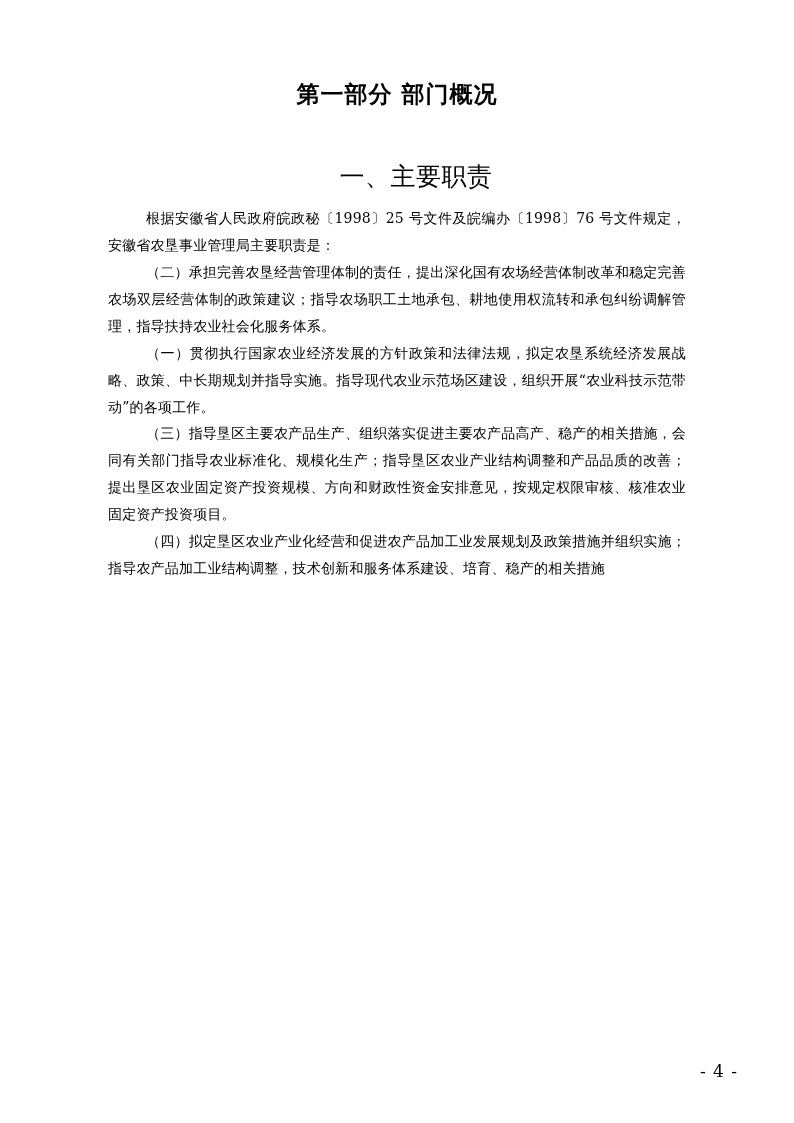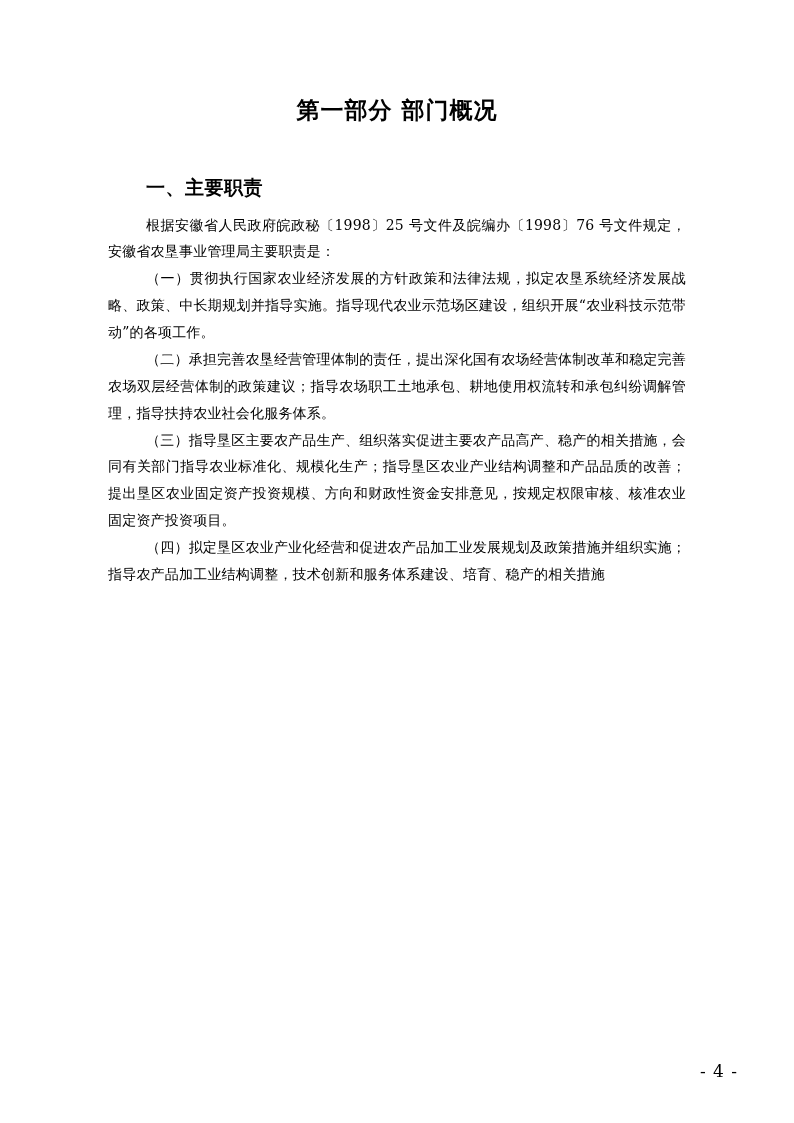--- a/index.html
+++ b/index.html
@@ -16,37 +16,37 @@
     box-sizing: border-box;
     font-family: "DejaVu Serif", "Liberation Serif", serif;
     color: #000000;
     overflow: hidden;
   }
   .content {
     position: absolute;
     left: 108px;
     top: 78px;
     width: 578px;
-    margin-top: 16px;
   }
   .doc-title {
     text-align: center;
     font-size: 23px;
     font-weight: bold;
     letter-spacing: 1px;
     margin: 0 0 46px 0;
     line-height: 1.4;
   }
   .section-heading {
-    font-size: 19px;
-    font-weight: bold;
+    font-size: 25px;
+    font-weight: normal;
     margin: 0 0 8px 0;
     text-indent: 38px;
     line-height: 1.65;
     letter-spacing: 0.5px;
+    text-align: center;
   }
   p.body-par {
     font-size: 14px;
     line-height: 1.92;
     margin: 0;
     text-indent: 38px;
     text-align: justify;
     text-justify: inter-ideograph;
     letter-spacing: 0.2px;
   }
@@ -67,23 +67,23 @@
 
 <div class="page">
   <div class="content">
 
     <h1 class="doc-title">第一部分  部门概况</h1>
 
     <h2 class="section-heading">一、主要职责</h2>
 
     <p class="body-par">根据安徽省人民政府皖政秘〔1998〕25 号文件及皖编办〔1998〕76 号文件规定，安徽省农垦事业管理局主要职责是：</p>
 
+    <p class="body-par">（二）承担完善农垦经营管理体制的责任，提出深化国有农场经营体制改革和稳定完善农场双层经营体制的政策建议；指导农场职工土地承包、耕地使用权流转和承包纠纷调解管理，指导扶持农业社会化服务体系。</p>
+
     <p class="body-par">（一）贯彻执行国家农业经济发展的方针政策和法律法规，拟定农垦系统经济发展战略、政策、中长期规划并指导实施。指导现代农业示范场区建设，组织开展“农业科技示范带动”的各项工作。</p>
-
-    <p class="body-par">（二）承担完善农垦经营管理体制的责任，提出深化国有农场经营体制改革和稳定完善农场双层经营体制的政策建议；指导农场职工土地承包、耕地使用权流转和承包纠纷调解管理，指导扶持农业社会化服务体系。</p>
 
     <p class="body-par">（三）指导垦区主要农产品生产、组织落实促进主要农产品高产、稳产的相关措施，会同有关部门指导农业标准化、规模化生产；指导垦区农业产业结构调整和产品品质的改善；提出垦区农业固定资产投资规模、方向和财政性资金安排意见，按规定权限审核、核准农业固定资产投资项目。</p>
 
     <p class="body-par">（四）拟定垦区农业产业化经营和促进农产品加工业发展规划及政策措施并组织实施；指导农产品加工业结构调整，技术创新和服务体系建设、培育、稳产的相关措施</p>
 
   </div>
 
   <div class="page-number">- 4 -</div>
 </div>
 

